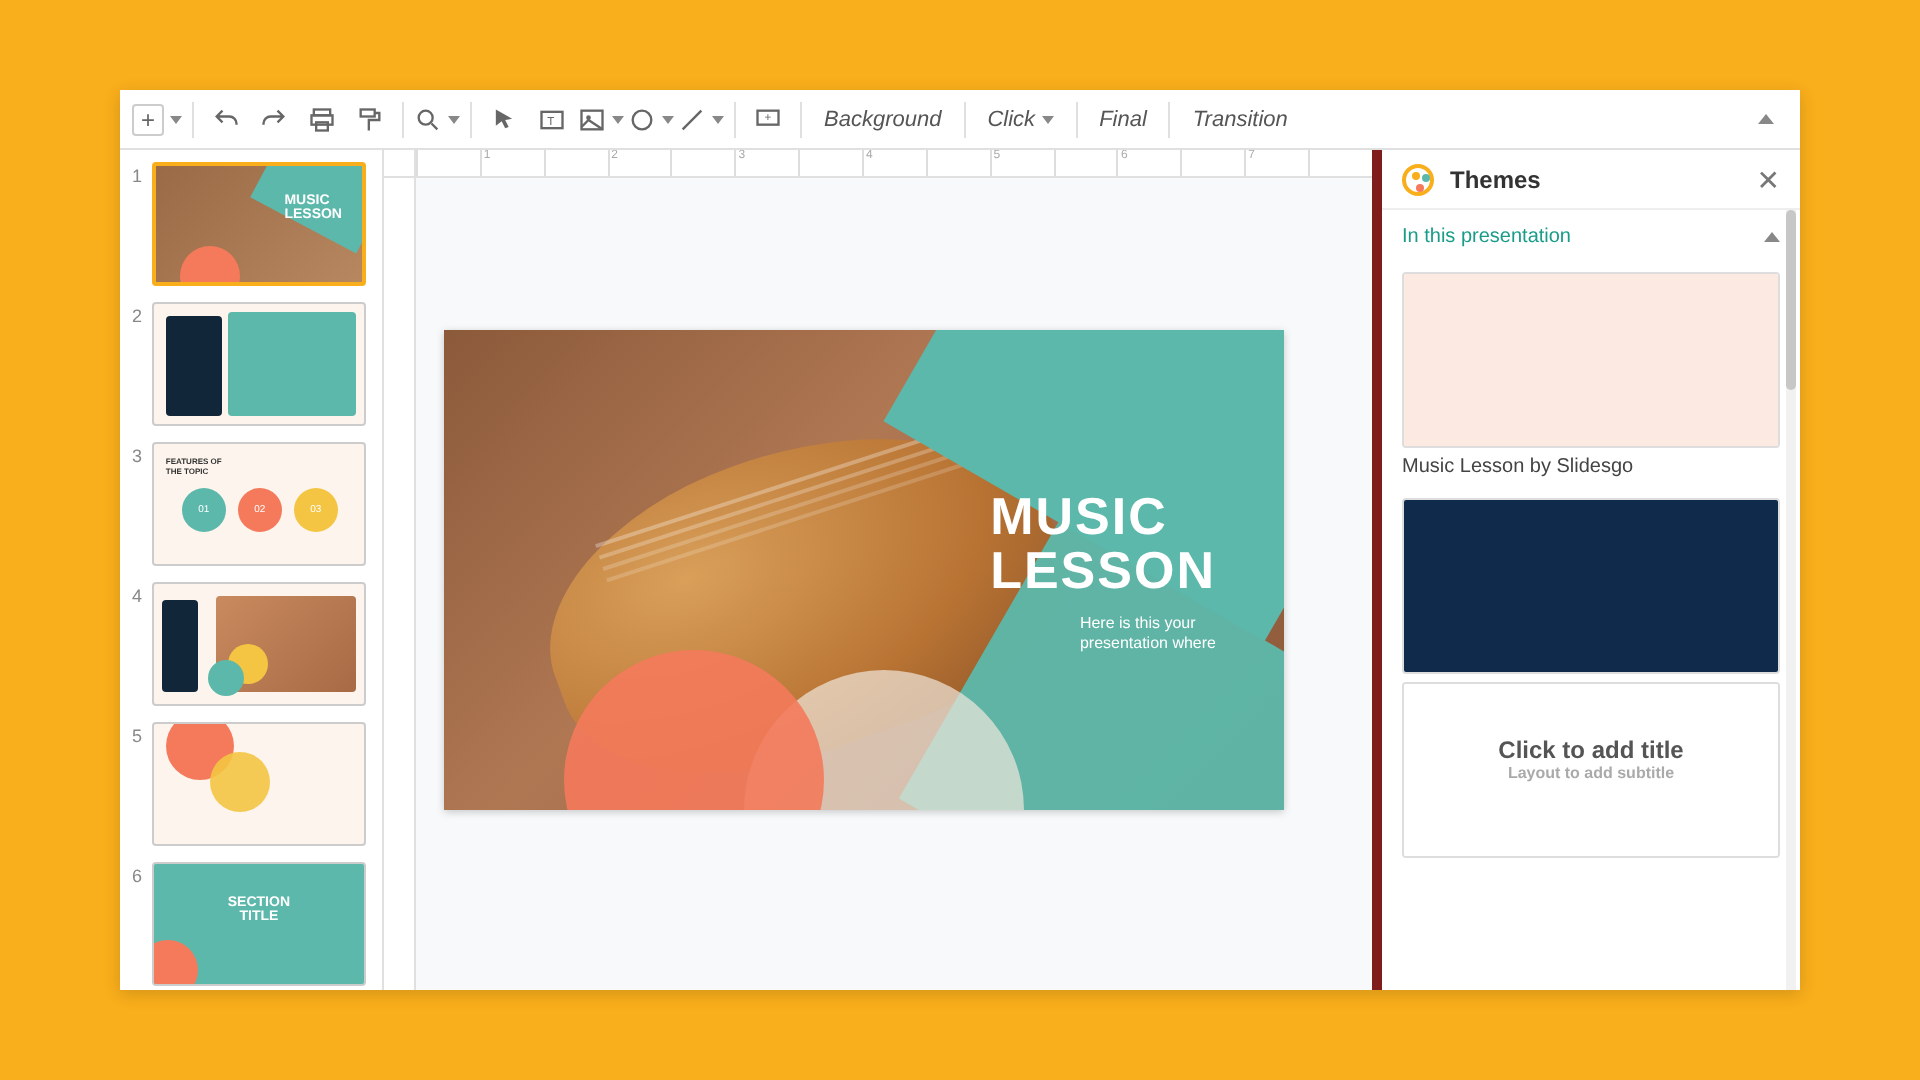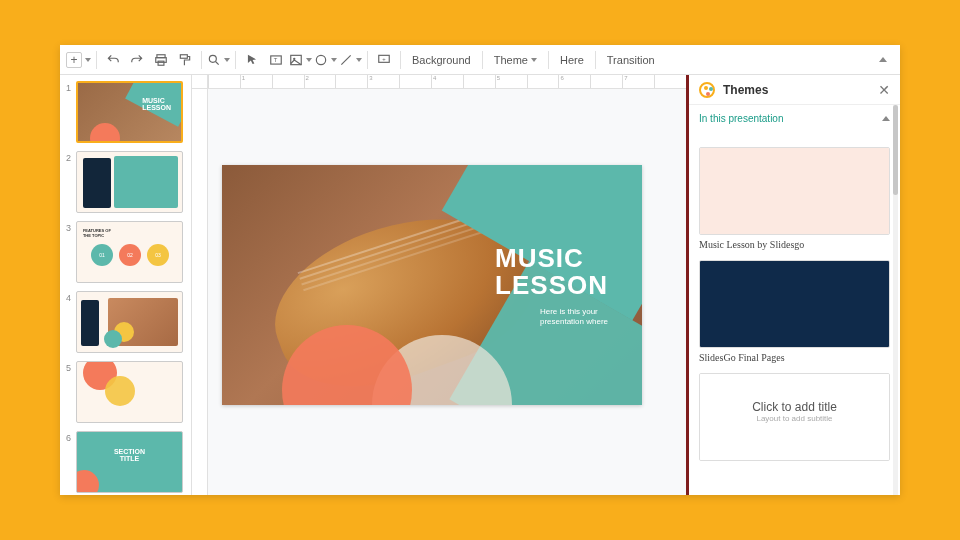--- a/index.html
+++ b/index.html
@@ -2,21 +2,21 @@
 <html><head>
 <meta charset="utf-8">
 <style>
   * { box-sizing: border-box; margin: 0; padding: 0; font-family: Arial, Helvetica, sans-serif; }
   body { background:#F9AE1B; width:960px; height:540px; overflow:hidden; }
   .frame { position:absolute; left:60px; top:45px; width:840px; height:450px; background:#fff; box-shadow:0 2px 8px rgba(0,0,0,0.15); display:flex; flex-direction:column; }
   
   .toolbar { height:30px; border-bottom:1px solid #e0e0e0; display:flex; align-items:center; padding:0 6px; gap:2px; font-size:11px; color:#555; }
   .tb-btn { height:22px; min-width:22px; display:flex; align-items:center; justify-content:center; border-radius:2px; cursor:pointer; position:relative;}
   .tb-sep { width:1px; height:18px; background:#e0e0e0; margin:0 3px; }
-  .tb-label { padding:0 6px; height:22px; display:flex; align-items:center; cursor:pointer; border-radius:2px;}
+  .tb-label { padding:0 6px; height:22px; display:flex; align-items:center; cursor:pointer; border-radius:2px;font-style:italic;}
   .caret-down{ width:0;height:0;border-left:3px solid transparent;border-right:3px solid transparent;border-top:4px solid #888; margin-left:3px;}
   .plus-box{width:16px;height:16px;border:1px solid #ccc;border-radius:2px;display:flex;align-items:center;justify-content:center;font-size:12px;color:#666;}
   .spacer{flex:1;}
   .chev-up{width:0;height:0;border-left:4px solid transparent;border-right:4px solid transparent;border-bottom:5px solid #888;}
   
   .body { flex:1; display:flex; overflow:hidden; }
   
   .thumbs { width:132px; border-right:1px solid #e0e0e0; padding:6px 8px 6px 6px; overflow:hidden; }
   .thumb-row{display:flex; margin-bottom:8px;}
   .thumb-num{width:10px;font-size:9px;color:#888;padding-top:2px;}
@@ -32,31 +32,31 @@
   .guitar{position:absolute;inset:0;background:linear-gradient(135deg,#8b5a3a 0%, #b07753 40%, #8a5637 100%);}
   .body-top{position:absolute; left:50px; top:60px; width:260px; height:150px; background:radial-gradient(ellipse at 30% 30%, #d9a05a, #b87333 60%, #8a5228); border-radius:50% 60% 40% 50%; transform:rotate(-20deg);}
   .strings{position:absolute; left:70px; top:70px; width:240px; height:2px; background:rgba(255,255,255,0.3); box-shadow:0 6px 0 rgba(255,255,255,0.25),0 12px 0 rgba(255,255,255,0.2),0 18px 0 rgba(255,255,255,0.18); transform:rotate(-18deg);}
   .teal-stripe{position:absolute;right:-40px;top:-30px;width:220px;height:140px;background:#5cb8ab;transform:rotate(30deg);}
   .teal-stripe2{position:absolute;right:-90px;bottom:-70px;width:260px;height:160px;background:#5cb8ab;transform:rotate(30deg);opacity:0.95;}
   .circle-orange{position:absolute;left:60px;bottom:-50px;width:130px;height:130px;border-radius:50%;background:#f47a5b;opacity:0.9;}
   .circle-cream{position:absolute;left:150px;bottom:-70px;width:140px;height:140px;border-radius:50%;background:#efe7dc;opacity:0.7;}
   .slide-title{position:absolute;right:34px;top:80px;color:#fff;font-weight:900;font-size:26px;letter-spacing:1px;text-align:left;line-height:1.05;}
   .slide-sub{position:absolute;right:34px;top:142px;color:#fff;font-size:8px;text-align:left;line-height:1.3;}
   
-  .panel{width:214px;border-left:3px solid #7f1d1d;background:#fff;display:flex;flex-direction:column;}
+  .panel{width:214px;border-left:5px solid #7f1d1d;background:#fff;display:flex;flex-direction:column;}
   .panel-head{height:30px;display:flex;align-items:center;padding:0 10px;border-bottom:1px solid #eee;}
   .palette-icon{width:16px;height:16px;border-radius:50%;border:2px solid #F9AE1B;margin-right:8px;position:relative;}
   .palette-icon:after{content:"";position:absolute;width:4px;height:4px;background:#F9AE1B;border-radius:50%;left:3px;top:2px;box-shadow:5px 1px 0 #5cb8ab, 2px 6px 0 #f47a5b;}
   .panel-title{font-size:12px;font-weight:700;color:#333;flex:1;}
   .close-x{font-size:14px;color:#777;cursor:pointer;}
   .panel-body{flex:1;padding:8px 10px;overflow:hidden;position:relative;}
-  .panel-sub{font-size:10px;color:#1a9c88;margin-bottom:23px;display:flex;align-items:center;justify-content:space-between;}
+  .panel-sub{font-size:10px;color:#1a9c88;margin-bottom:12px;display:flex;align-items:center;justify-content:space-between;}
   .theme-card{border:1px solid #ddd;border-radius:2px;margin-bottom:4px;overflow:hidden;}
   .theme-prev{height:86px;}
-  .theme-label{font-size:10px;color:#444;margin-bottom:10px;font-family:Liberation Serif, serif;}
+  .theme-label{font-size:10px;color:#444;margin-bottom:10px;}
   .scroll-track{position:absolute;right:2px;top:0;bottom:0;width:5px;background:#f1f1f1;}
   .scroll-thumb{position:absolute;right:2px;top:0;width:5px;height:90px;background:#c7c7c7;border-radius:3px;}
   
   .mini{position:absolute;inset:0;}
   .t1-teal{position:absolute;right:-10px;top:-8px;width:60px;height:40px;background:#5cb8ab;transform:rotate(28deg);}
   .t1-or{position:absolute;left:12px;bottom:-12px;width:30px;height:30px;border-radius:50%;background:#f47a5b;}
   .t1-txt{position:absolute;right:10px;top:14px;color:#fff;font-size:7px;font-weight:900;line-height:1;}
   .t2{background:#fdf5ed;}
   .t2-block{position:absolute;left:6px;top:6px;width:28px;height:50px;background:#12263a;border-radius:2px;}
   .t2-teal{position:absolute;right:4px;top:4px;width:64px;height:52px;background:#5cb8ab;border-radius:2px;}
@@ -155,25 +155,25 @@
     <div class="tb-btn">
       <svg width="14" height="14" viewBox="0 0 24 24">
           <rect x="3" y="4" width="18" height="12" fill="none" stroke="#666" stroke-width="2"></rect>
           <text x="9" y="13" font-size="10" fill="#666">+</text>
         </svg>
     </div>
     <div class="tb-sep"></div>
     <div class="tb-label">Background</div>
     <div class="tb-sep"></div>
     <div class="tb-label">
-        <span>Theme</span>
+        <span>Click</span>
         <div class="caret-down"></div>
       </div>
     <div class="tb-sep"></div>
-    <div class="tb-label">Here</div>
+    <div class="tb-label">Final</div>
     <div class="tb-sep"></div>
     <div class="tb-label">Transition</div>
     <div class="spacer"></div>
     <div class="tb-btn">
         <div class="chev-up"></div>
       </div>
   </div>
 
   <div class="body">
 
@@ -288,23 +288,22 @@
           <span>In this presentation</span>
           <div class="chev-up"></div>
         </div>
         <div class="theme-card">
           <div class="theme-prev" style="background:#fce9e1;"></div>
         </div>
         <div class="theme-label">Music Lesson by Slidesgo</div>
         <div class="theme-card">
           <div class="theme-prev" style="background:#0f2a4a;"></div>
         </div>
-        <div class="theme-label">SlidesGo Final Pages</div>
         <div class="theme-card">
-          <div class="theme-prev" style="background:#fff;">
+          <div class="theme-prev" style="background:#fff;font-weight:bold;">
             <div class="add-title">Click to add title</div>
             <div class="add-sub">Layout to add subtitle</div>
           </div>
         </div>
         <div class="scroll-track"></div>
         <div class="scroll-thumb"></div>
       </div>
     </div>
 
   </div>

